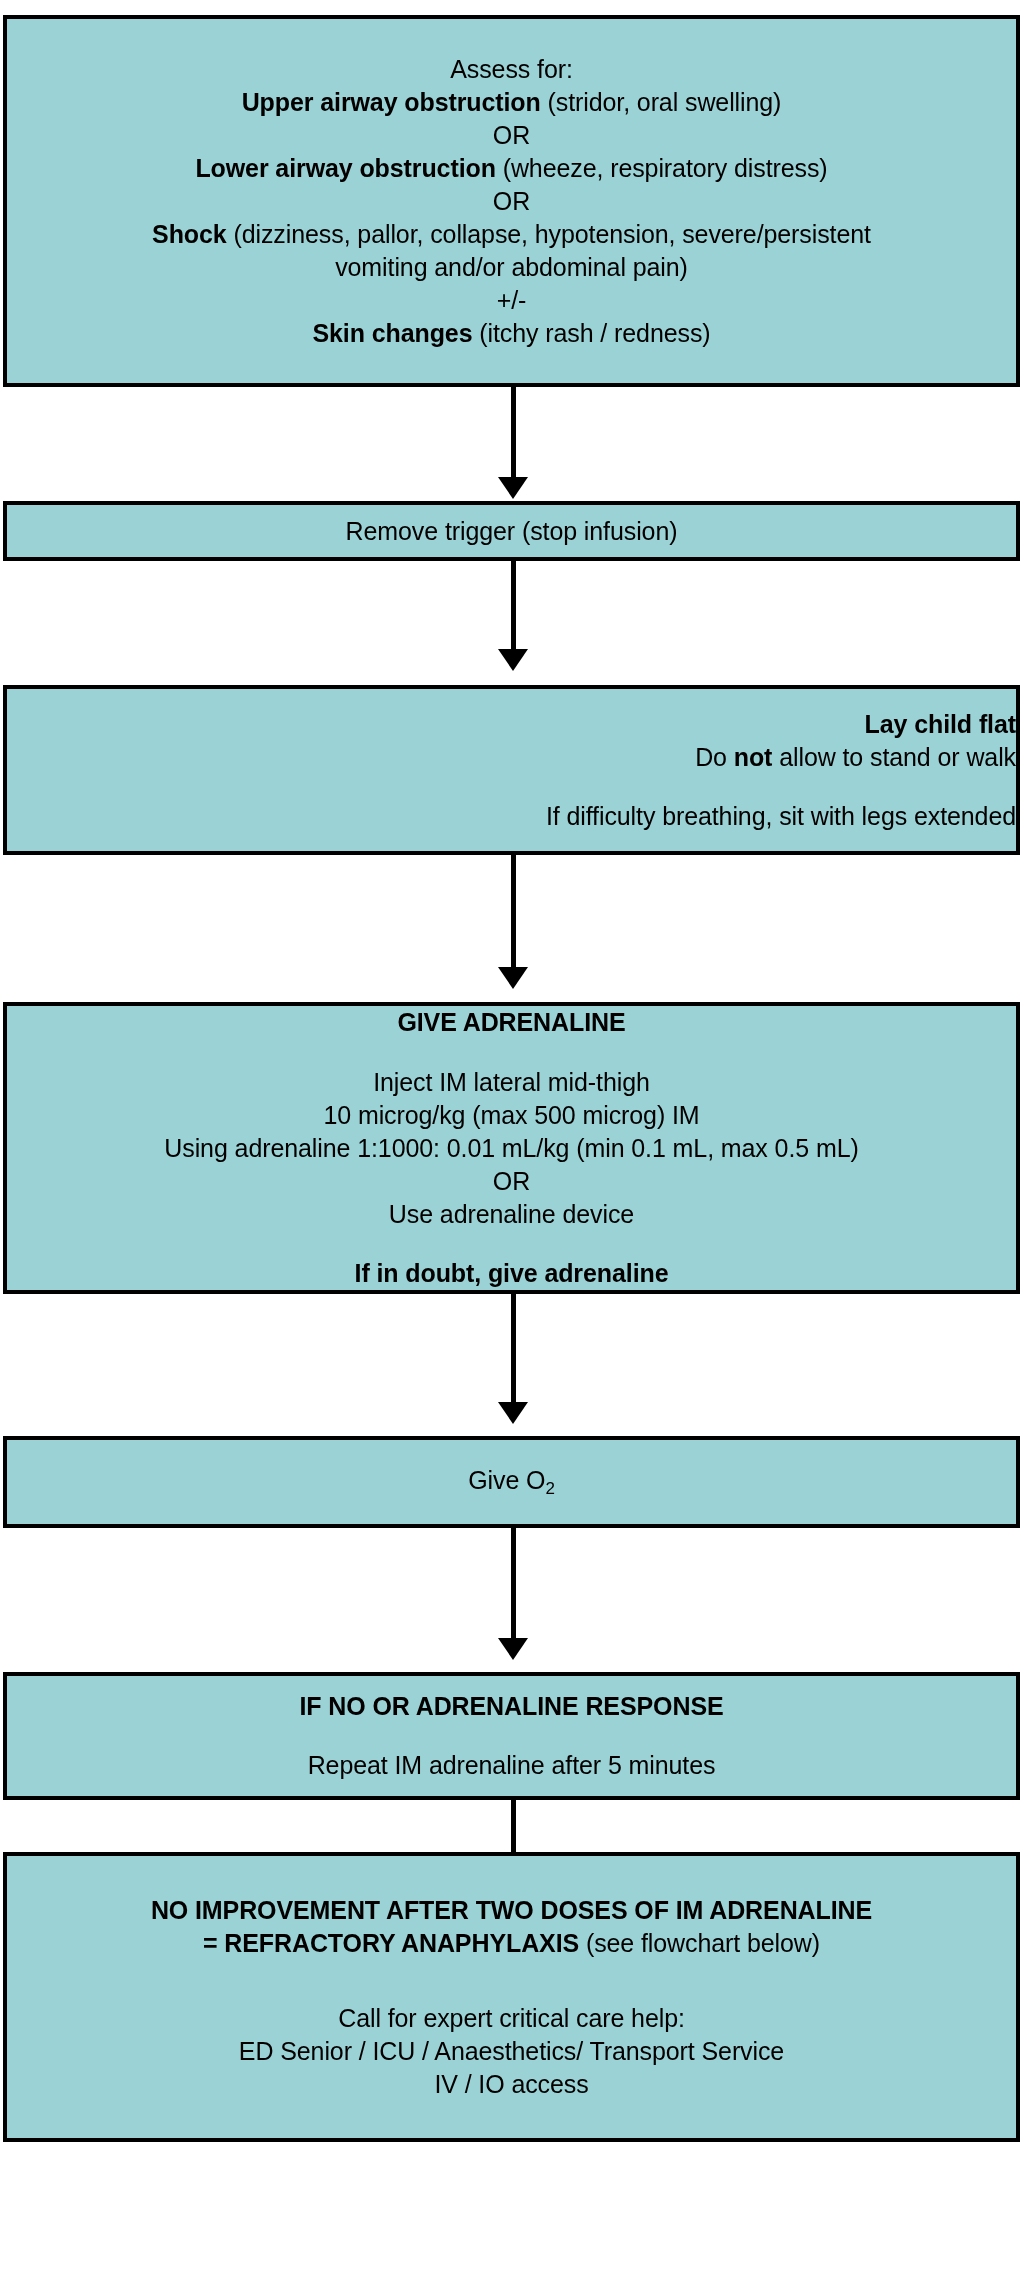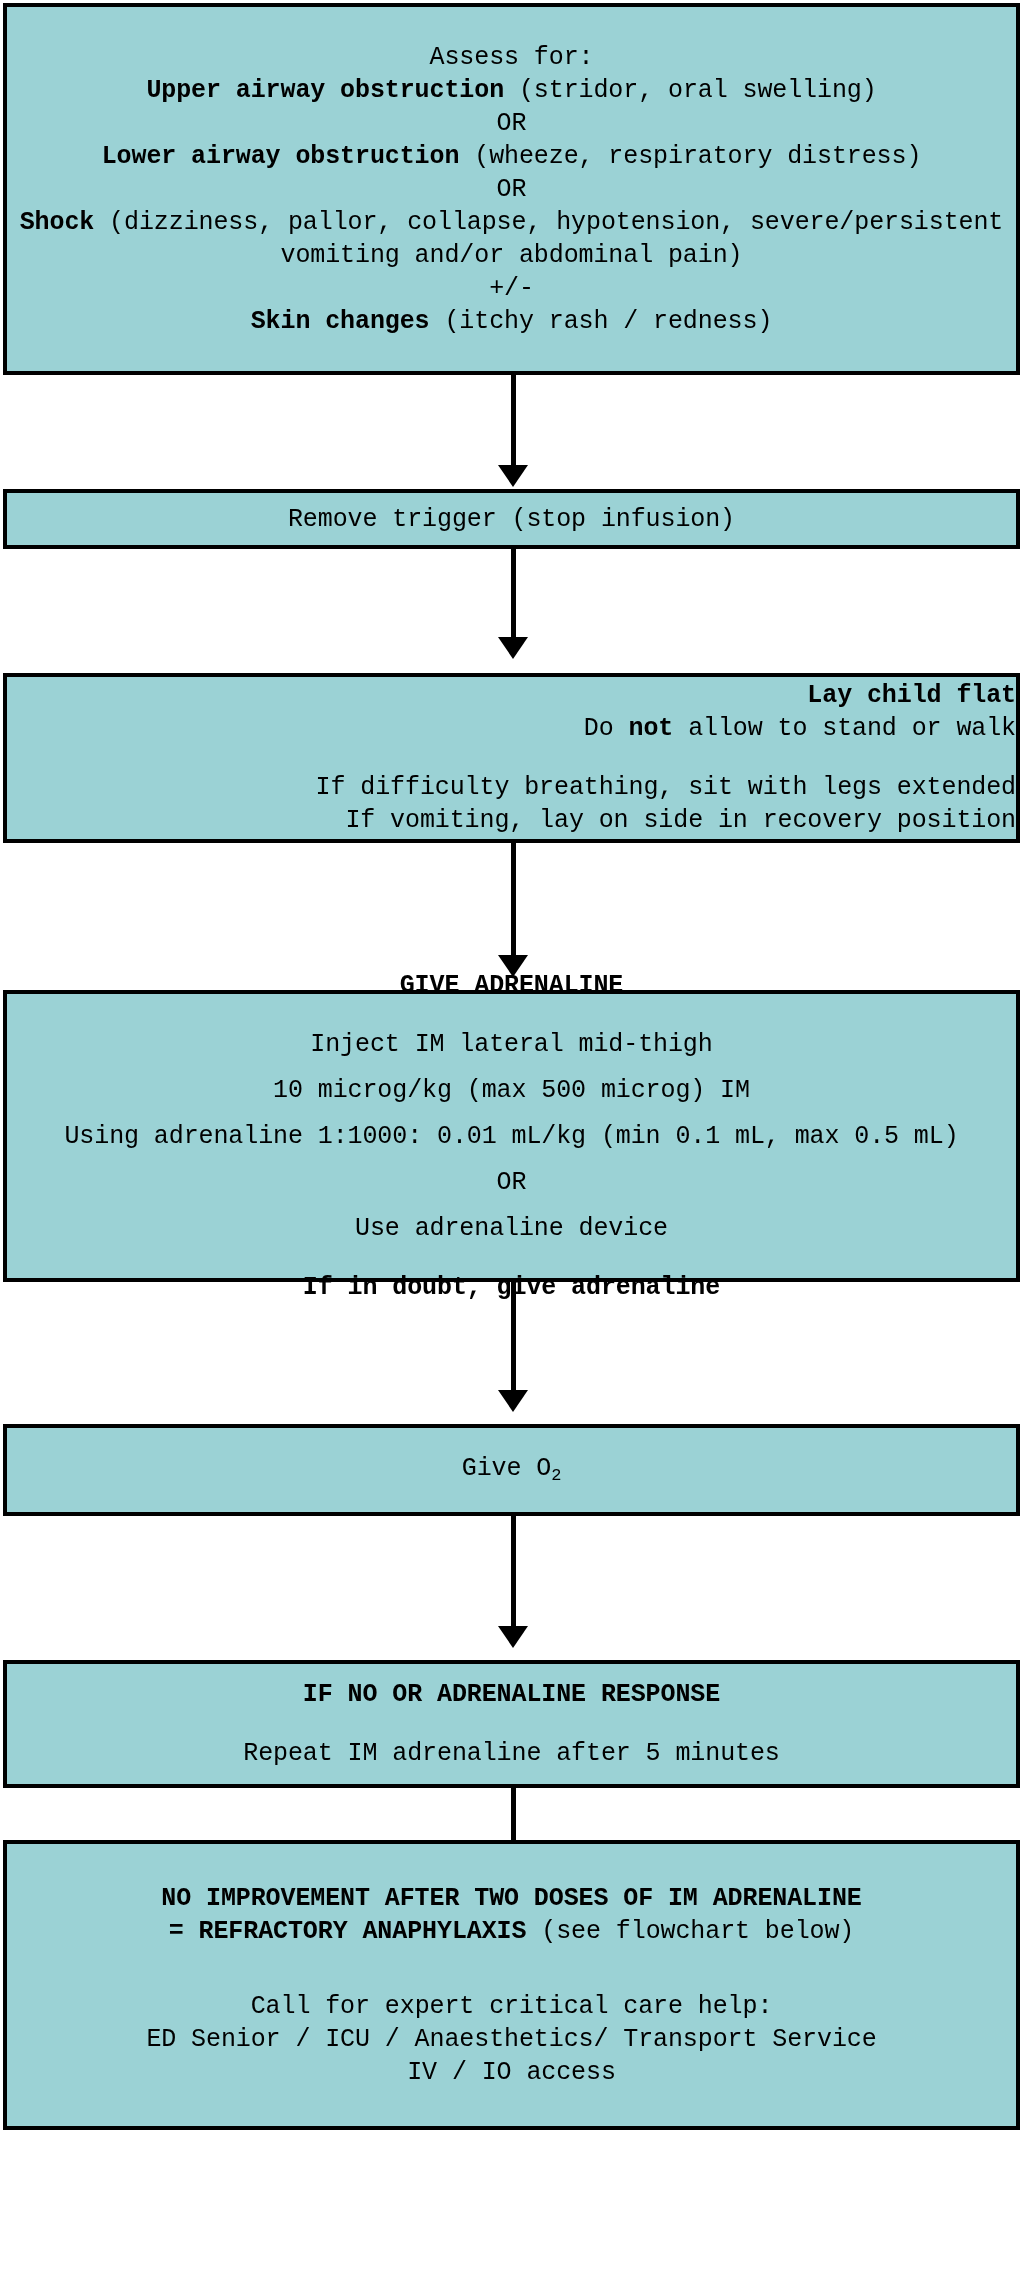--- a/index.html
+++ b/index.html
@@ -11,22 +11,21 @@
   body {
     font-family: "Liberation Sans", sans-serif;
     color: #000000;
   }
   #page {
     position: relative;
     width: 1025px;
     height: 2147px;
     background: #ffffff;
     overflow: hidden;
-    margin: 0 auto;
-    font-family: Liberation Mono, monospace;
+    margin: 12px auto;
   }
   .flow-box {
     position: absolute;
     left: 3px;
     width: 1017px;
     box-sizing: border-box;
     background: #9bd2d5;
     border: 4px solid #000000;
     display: flex;
     flex-direction: column;
@@ -95,27 +94,26 @@
   </div>
 
   <div class="connector" style="top:549px; height:88px;"></div>
   <div class="arrowhead" style="top:637px;"></div>
 
   <div class="flow-box" style="top:673px; height:170px;align-items:flex-end;">
     <div class="line bold">Lay child flat</div>
     <div class="line"><span>Do </span><b>not</b><span> allow to stand or walk</span></div>
     <div class="gap-line"></div>
     <div class="line">If difficulty breathing, sit with legs extended</div>
-    <div class="line">If vomiting, lay on side in recovery position</div>
   </div>
 
   <div class="connector" style="top:843px; height:112px;"></div>
   <div class="arrowhead" style="top:955px;"></div>
 
-  <div class="flow-box" style="top:990px; height:292px;gap:13px;">
+  <div class="flow-box" style="top:990px; height:292px;">
     <div class="line bold">GIVE ADRENALINE</div>
     <div class="gap-line-lg"></div>
     <div class="line">Inject IM lateral mid-thigh</div>
     <div class="line">10 microg/kg (max 500 microg) IM</div>
     <div class="line">Using adrenaline 1:1000: 0.01 mL/kg (min 0.1 mL, max 0.5 mL)</div>
     <div class="line">OR</div>
     <div class="line">Use adrenaline device</div>
     <div class="gap-line-lg"></div>
     <div class="line bold">If in doubt, give adrenaline</div>
   </div>

